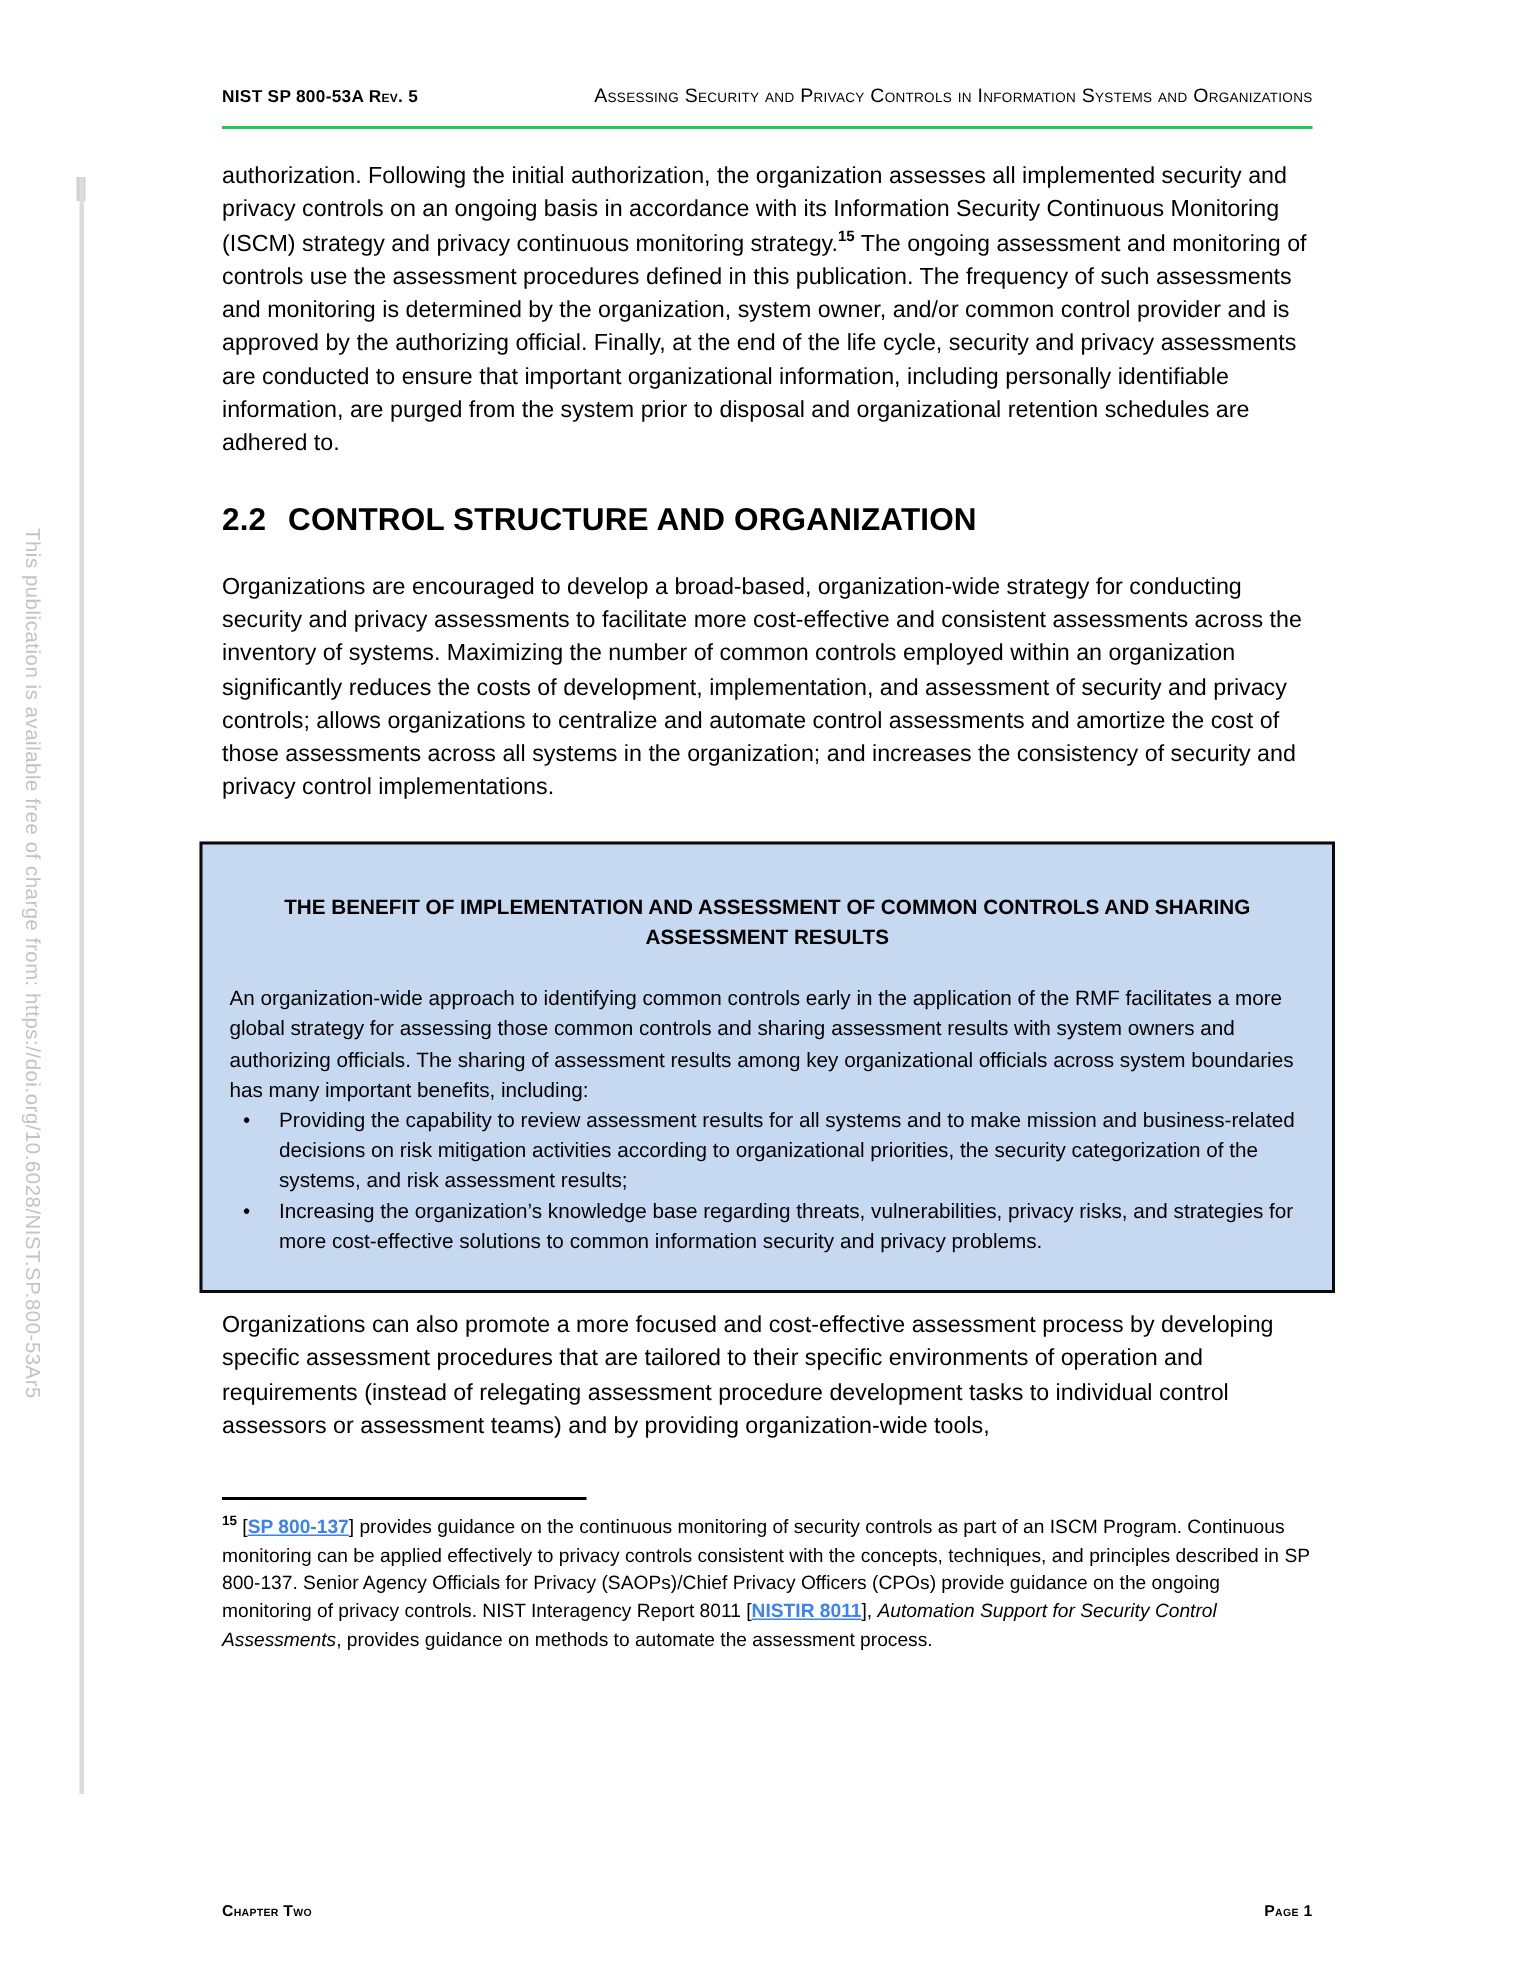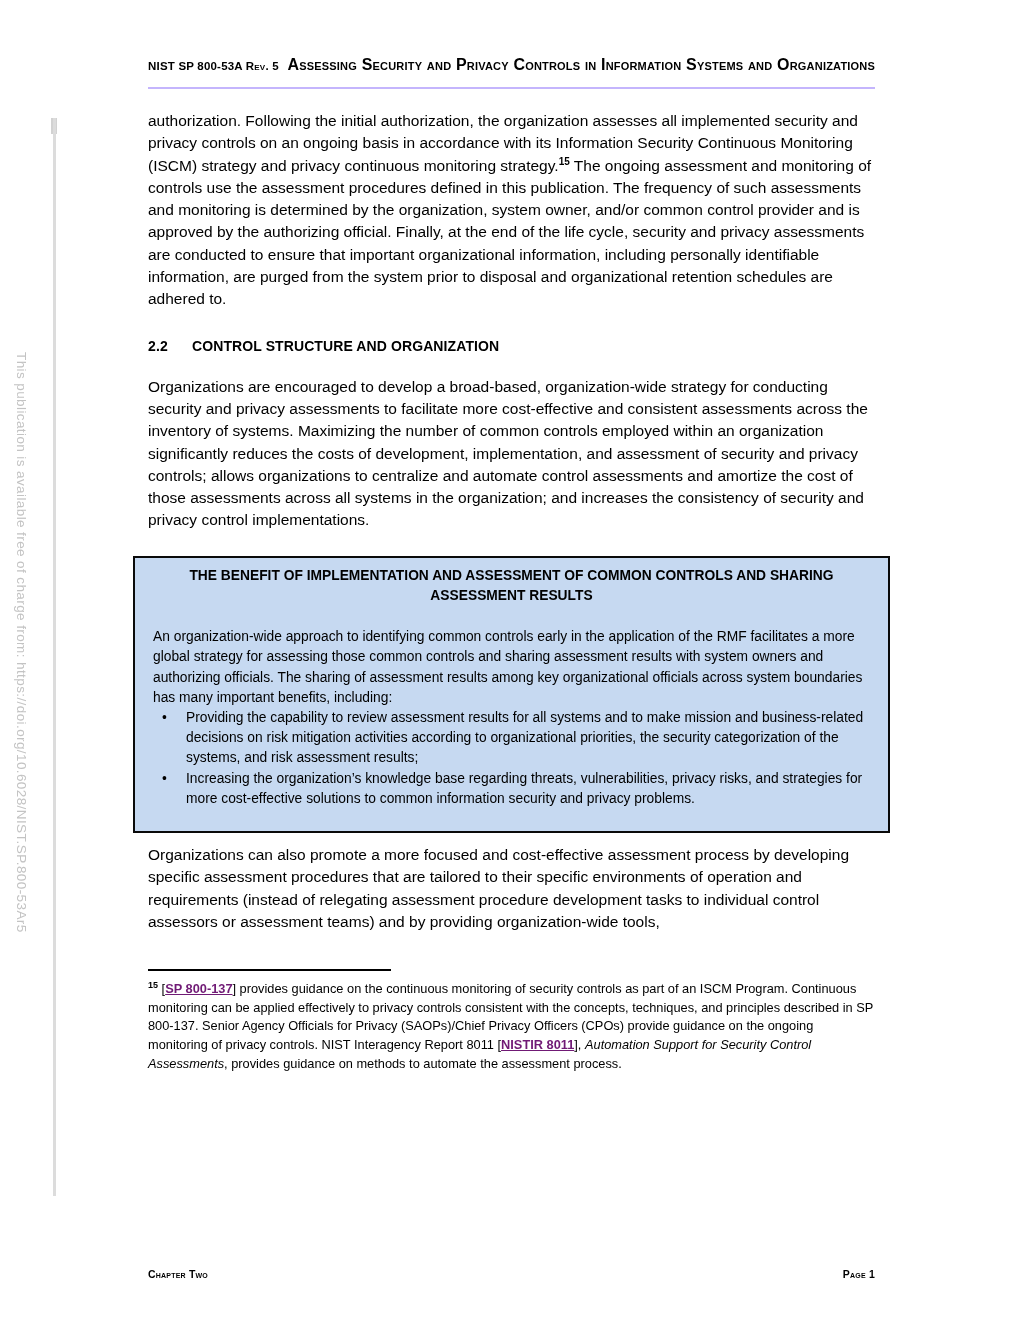--- a/index.html
+++ b/index.html
@@ -46,67 +46,67 @@
     position: absolute;
     left: 148px;
     top: 56px;
     width: 727px;
   }
 
   .page-header {
     display: flex;
     justify-content: space-between;
     align-items: baseline;
-    border-bottom: 2px solid #c4b5fd;
+    border-bottom: 2px solid #22c55e;
     padding-bottom: 13px;
   }
   .page-header .hdr-left {
     font-variant: small-caps;
     font-weight: bold;
     font-size: 11.5px;
     letter-spacing: 0.2px;
   }
   .page-header .hdr-right {
     font-variant: small-caps;
-    font-weight: bold;
-    font-size: 16px;
+    font-weight: normal;
+    font-size: 13px;
     letter-spacing: 0.2px;
   }
 
   p.body-par {
     font-size: 15.5px;
     line-height: 22.3px;
     text-align: left;
   }
   .par1 { margin-top: 21px; }
   sup.fn-ref {
     font-size: 10px;
     font-weight: bold;
     vertical-align: super;
     line-height: 0;
   }
 
   .section-heading {
     margin-top: 27px;
-    font-size: 14px;
+    font-size: 21px;
     font-weight: bold;
     display: flex;
     letter-spacing: 0.1px;
   }
   .section-heading .sec-num { width: 44px; flex: 0 0 auto; }
 
   .par2 { margin-top: 22px; }
 
   .callout {
     margin-top: 24px;
     margin-left: -15px;
     width: 757px;
     background: #c6d9f1;
     border: 2px solid #0a0a0a;
-    padding: 8px 18px 22px 18px;
+    padding: 32px 18px 22px 18px;
     font-size: 13.8px;
     line-height: 20.2px;
   }
   .callout-title {
     text-align: center;
     font-weight: bold;
     padding: 0 30px;
     margin-bottom: 21px;
   }
   .callout-bullets {
@@ -131,21 +131,21 @@
     width: 243px;
     border-top: 2px solid #000;
     margin-bottom: 9px;
   }
   .footnote-text {
     font-size: 12.8px;
     line-height: 18.6px;
   }
   .footnote-text sup.fn-ref { font-size: 9px; }
   a.doc-link {
-    color: #701a75;
+    color: #3b82f6;
     text-decoration: underline;
     font-weight: bold;
     cursor: pointer;
   }
   .italic { font-style: italic; }
 
   .page-footer {
     position: absolute;
     left: 148px;
     top: 1236px;

